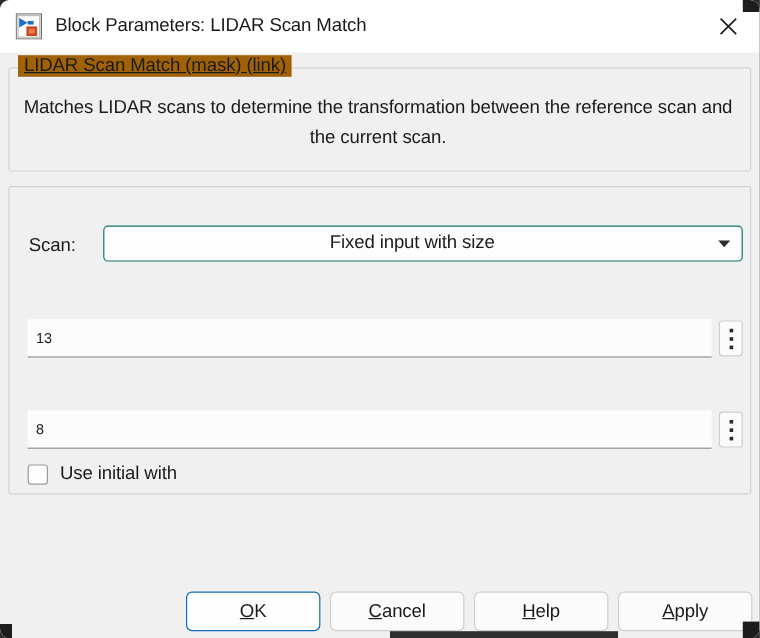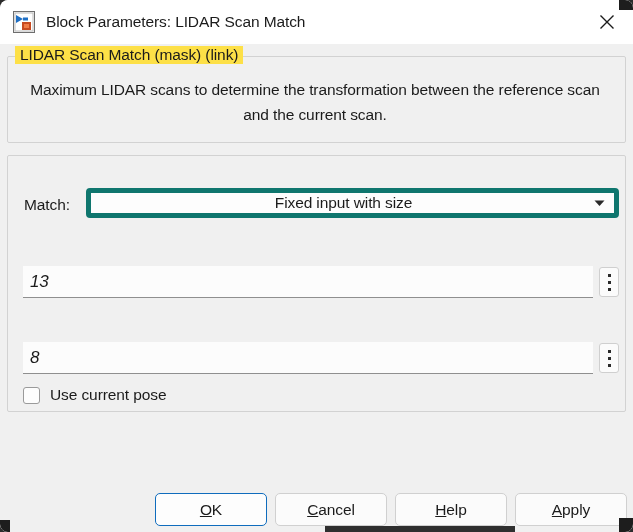--- a/index.html
+++ b/index.html
@@ -90,26 +90,27 @@
     position: absolute;
     border: 1px solid #d2d2d2;
     border-radius: 2px;
     box-sizing: border-box;
     background: transparent;
   }
   .groupbox > .gb-legend {
     position: absolute;
     top: -11px;
     left: 7px;
-    background: #fde047;
+    background: #a16207;
     padding: 0 5px;
     font-size: 15.5px;
     color: #1b1b1b;
     white-space: nowrap;
     letter-spacing: -0.1px;
+    text-decoration: underline;
   }
 
   #desc-group {
     left: 7px;
     top: 12px;
     width: 619px;
     height: 87px;
   }
   #desc-text {
     position: absolute;
@@ -140,21 +141,21 @@
 
   
   #mode-label { left: 16px; top: 40px; }
   #mode-combo {
     position: absolute;
     left: 78px;
     top: 32px;
     width: 533px;
     height: 30px;
     background: #fdfdfd;
-    border: 5px solid #0f766e;
+    border: 1px solid #0f766e;
     border-radius: 4px;
     box-sizing: border-box;
     display: flex;
     align-items: center;
     cursor: default;
   }
   #mode-combo-text {
     margin-left: 8px;
     font-size: 15.5px;
     color: #1b1b1b;
@@ -200,24 +201,23 @@
     background: #fcfcfc;
     border: none;
     border-bottom: 1px solid #8f8f8f;
     box-sizing: border-box;
     display: flex;
     align-items: center;
     cursor: text;
   }
   .edit-value {
     margin-left: 7px;
-    font-size: 17px;
-    color: #1b1b1b;
-    letter-spacing: -0.1px;
-    font-style: italic;
+    font-size: 12px;
+    color: #1b1b1b;
+    letter-spacing: -0.1px;
   }
   .dots-button {
     position: absolute;
     right: 0;
     top: 1px;
     width: 20px;
     height: 30px;
     background: #fbfbfb;
     border: 1px solid #cfcfcf;
     border-radius: 3px;
@@ -318,26 +318,26 @@
       <svg width="18" height="18" viewBox="0 0 18 18">
         <path d="M2.5 2.5 L15.5 15.5 M15.5 2.5 L2.5 15.5" stroke="#1b1b1b" stroke-width="1.4" fill="none"></path>
       </svg>
     </div>
   </div>
 
   <div id="body">
 
     <div id="desc-group" class="groupbox">
       <div class="gb-legend">LIDAR Scan Match (mask) (link)</div>
-      <div id="desc-text">Maximum LIDAR scans to determine the transformation between the reference scan and the current scan.</div>
+      <div id="desc-text">Matches LIDAR scans to determine the transformation between the reference scan and the current scan.</div>
     </div>
 
     <div id="params-group" class="groupbox">
 
-      <div id="mode-label" class="row-label">Match:</div>
+      <div id="mode-label" class="row-label">Scan:</div>
       <div id="mode-combo">
         <div id="mode-combo-text">Fixed input with size</div>
         <div id="mode-combo-arrow">
           <svg width="11" height="8" viewBox="0 0 11 8">
             <polygon points="0.5,1.5 10.5,1.5 5.5,7" fill="#2a2a2a"></polygon>
           </svg>
         </div>
       </div>
 
       <div id="res-field-wrap">
@@ -357,21 +357,21 @@
         </div>
         <div class="dots-button">
           <i></i>
             <i></i>
             <i></i>
         </div>
       </div>
 
       <div id="checkbox-row">
         <span id="checkbox-box"></span>
-        <span id="checkbox-label">Use current pose</span>
+        <span id="checkbox-label">Use initial with</span>
       </div>
     </div>
 
     <div id="buttonbar">
       <div id="btn-ok" class="dlg-button default">
         <span class="mn">O</span>
           <span>K</span>
       </div>
       <div id="btn-cancel" class="dlg-button">
         <span class="mn">C</span>

